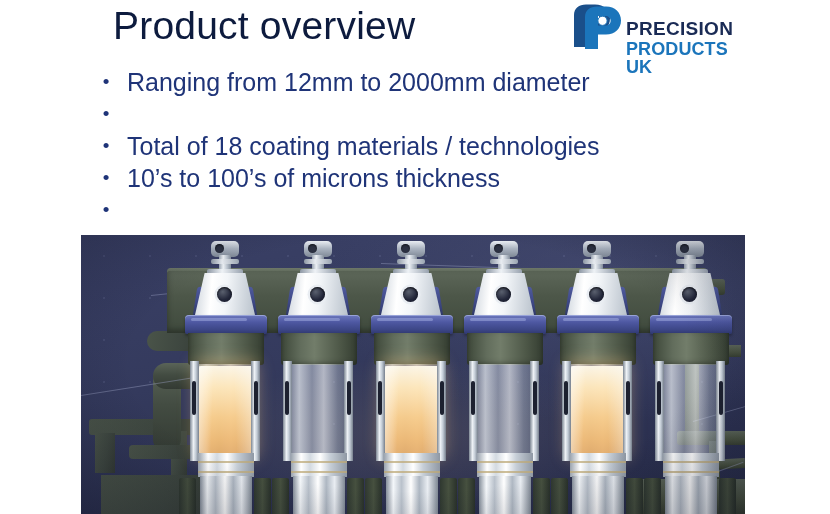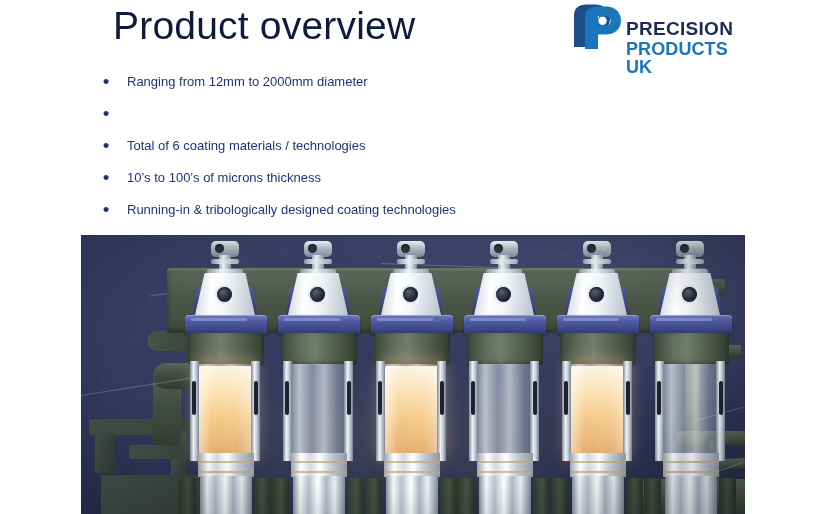--- a/index.html
+++ b/index.html
@@ -96,21 +96,21 @@
     width: 12px;
     text-align: center;
     color: #1f3478;
     font-size: 19px;
     line-height: 32px;
   }
   .bullet-text {
     position: absolute;
     left: 27px;
     top: 0px;
-    font-size: 13px;
+    font-size: 25px;
     color: #1f3478;
     font-family: "Liberation Sans", sans-serif;
     line-height: 32px;
   }
 
   
   .photo {
     position: absolute;
     left: 81px;
     top: 235px;
@@ -458,31 +458,30 @@
       <span class="bullet-dot">•</span>
       <span class="bullet-text">Ranging from 12mm to 2000mm  diameter</span>
     </div>
 
     <div class="bullet-row">
       <span class="bullet-dot">•</span>
     </div>
 
     <div class="bullet-row">
       <span class="bullet-dot">•</span>
-      <span class="bullet-text">Total of 6 coating materials / technologies</span>
+      <span class="bullet-text">Total of 18 coating materials / technologies</span>
     </div>
 
     <div class="bullet-row">
       <span class="bullet-dot">•</span>
       <span class="bullet-text">10’s to 100’s of microns thickness</span>
     </div>
 
     <div class="bullet-row">
       <span class="bullet-dot">•</span>
-      <span class="bullet-text">Running-in &amp; tribologically  designed coating technologies</span>
     </div>
 
   </div>
 
   <div class="photo">
 
     <div class="photo-bg"></div>
     <div class="photo-grid"></div>
     <div class="photo-haze"></div>
 

